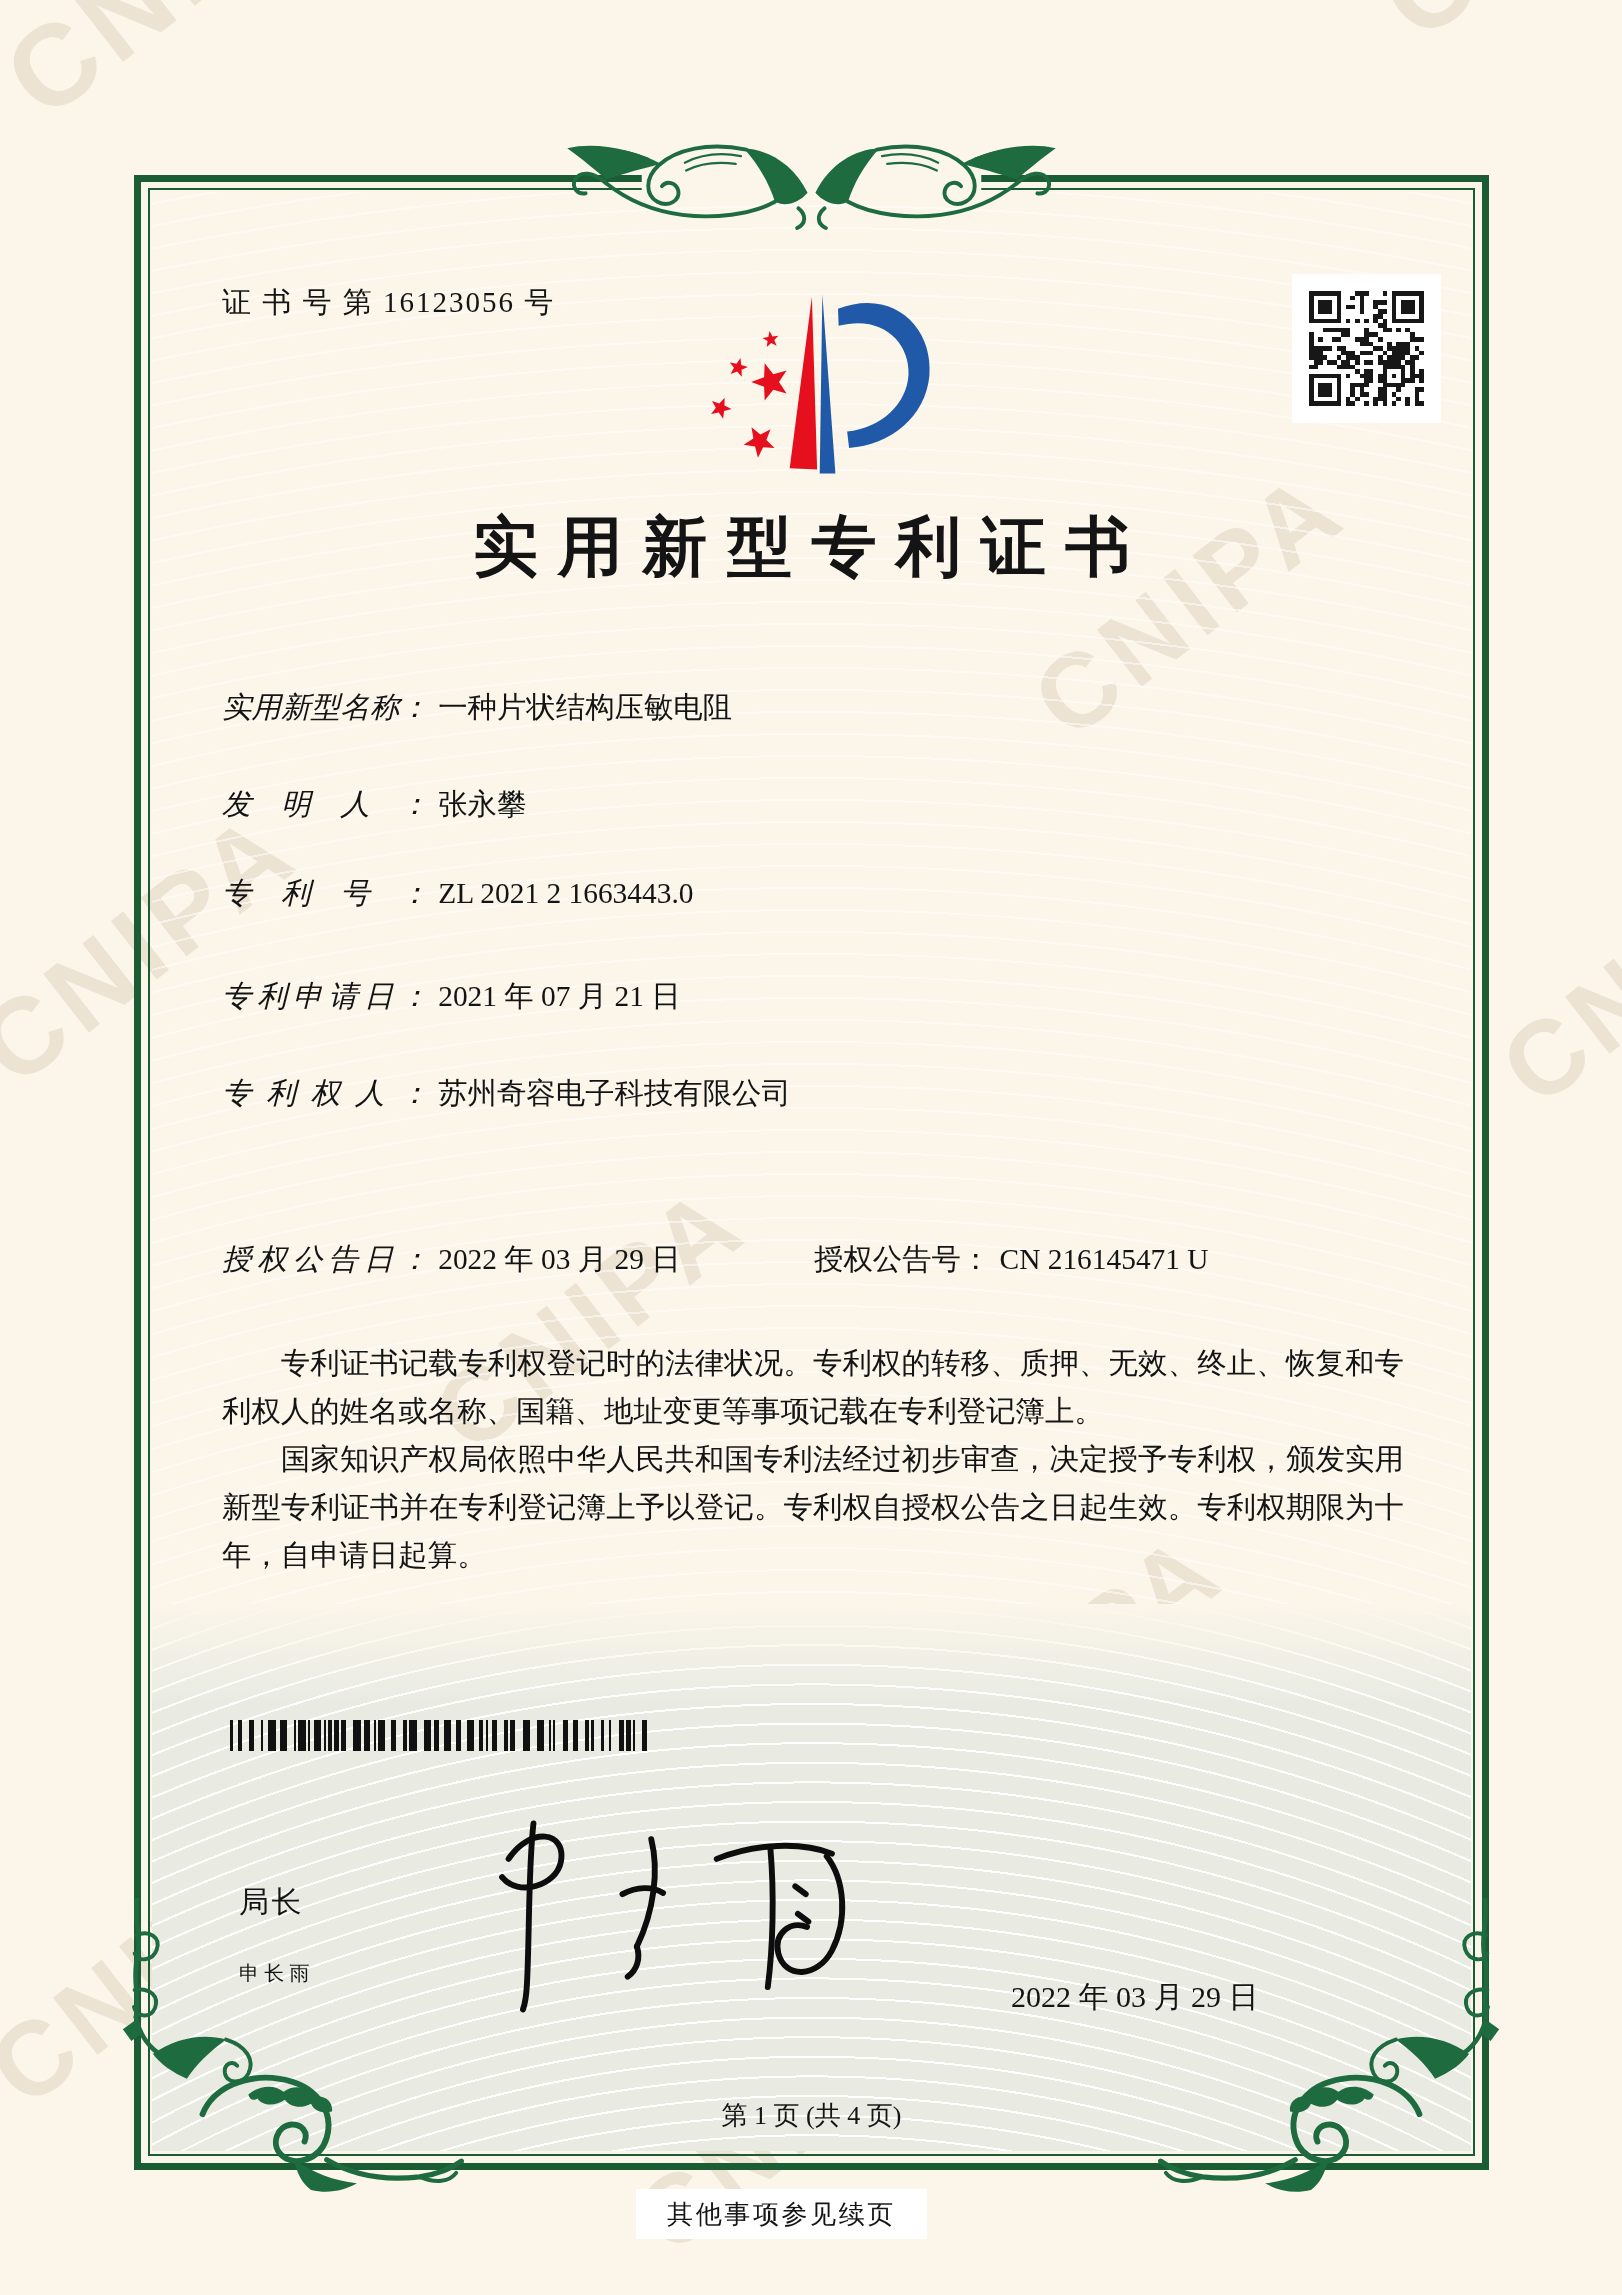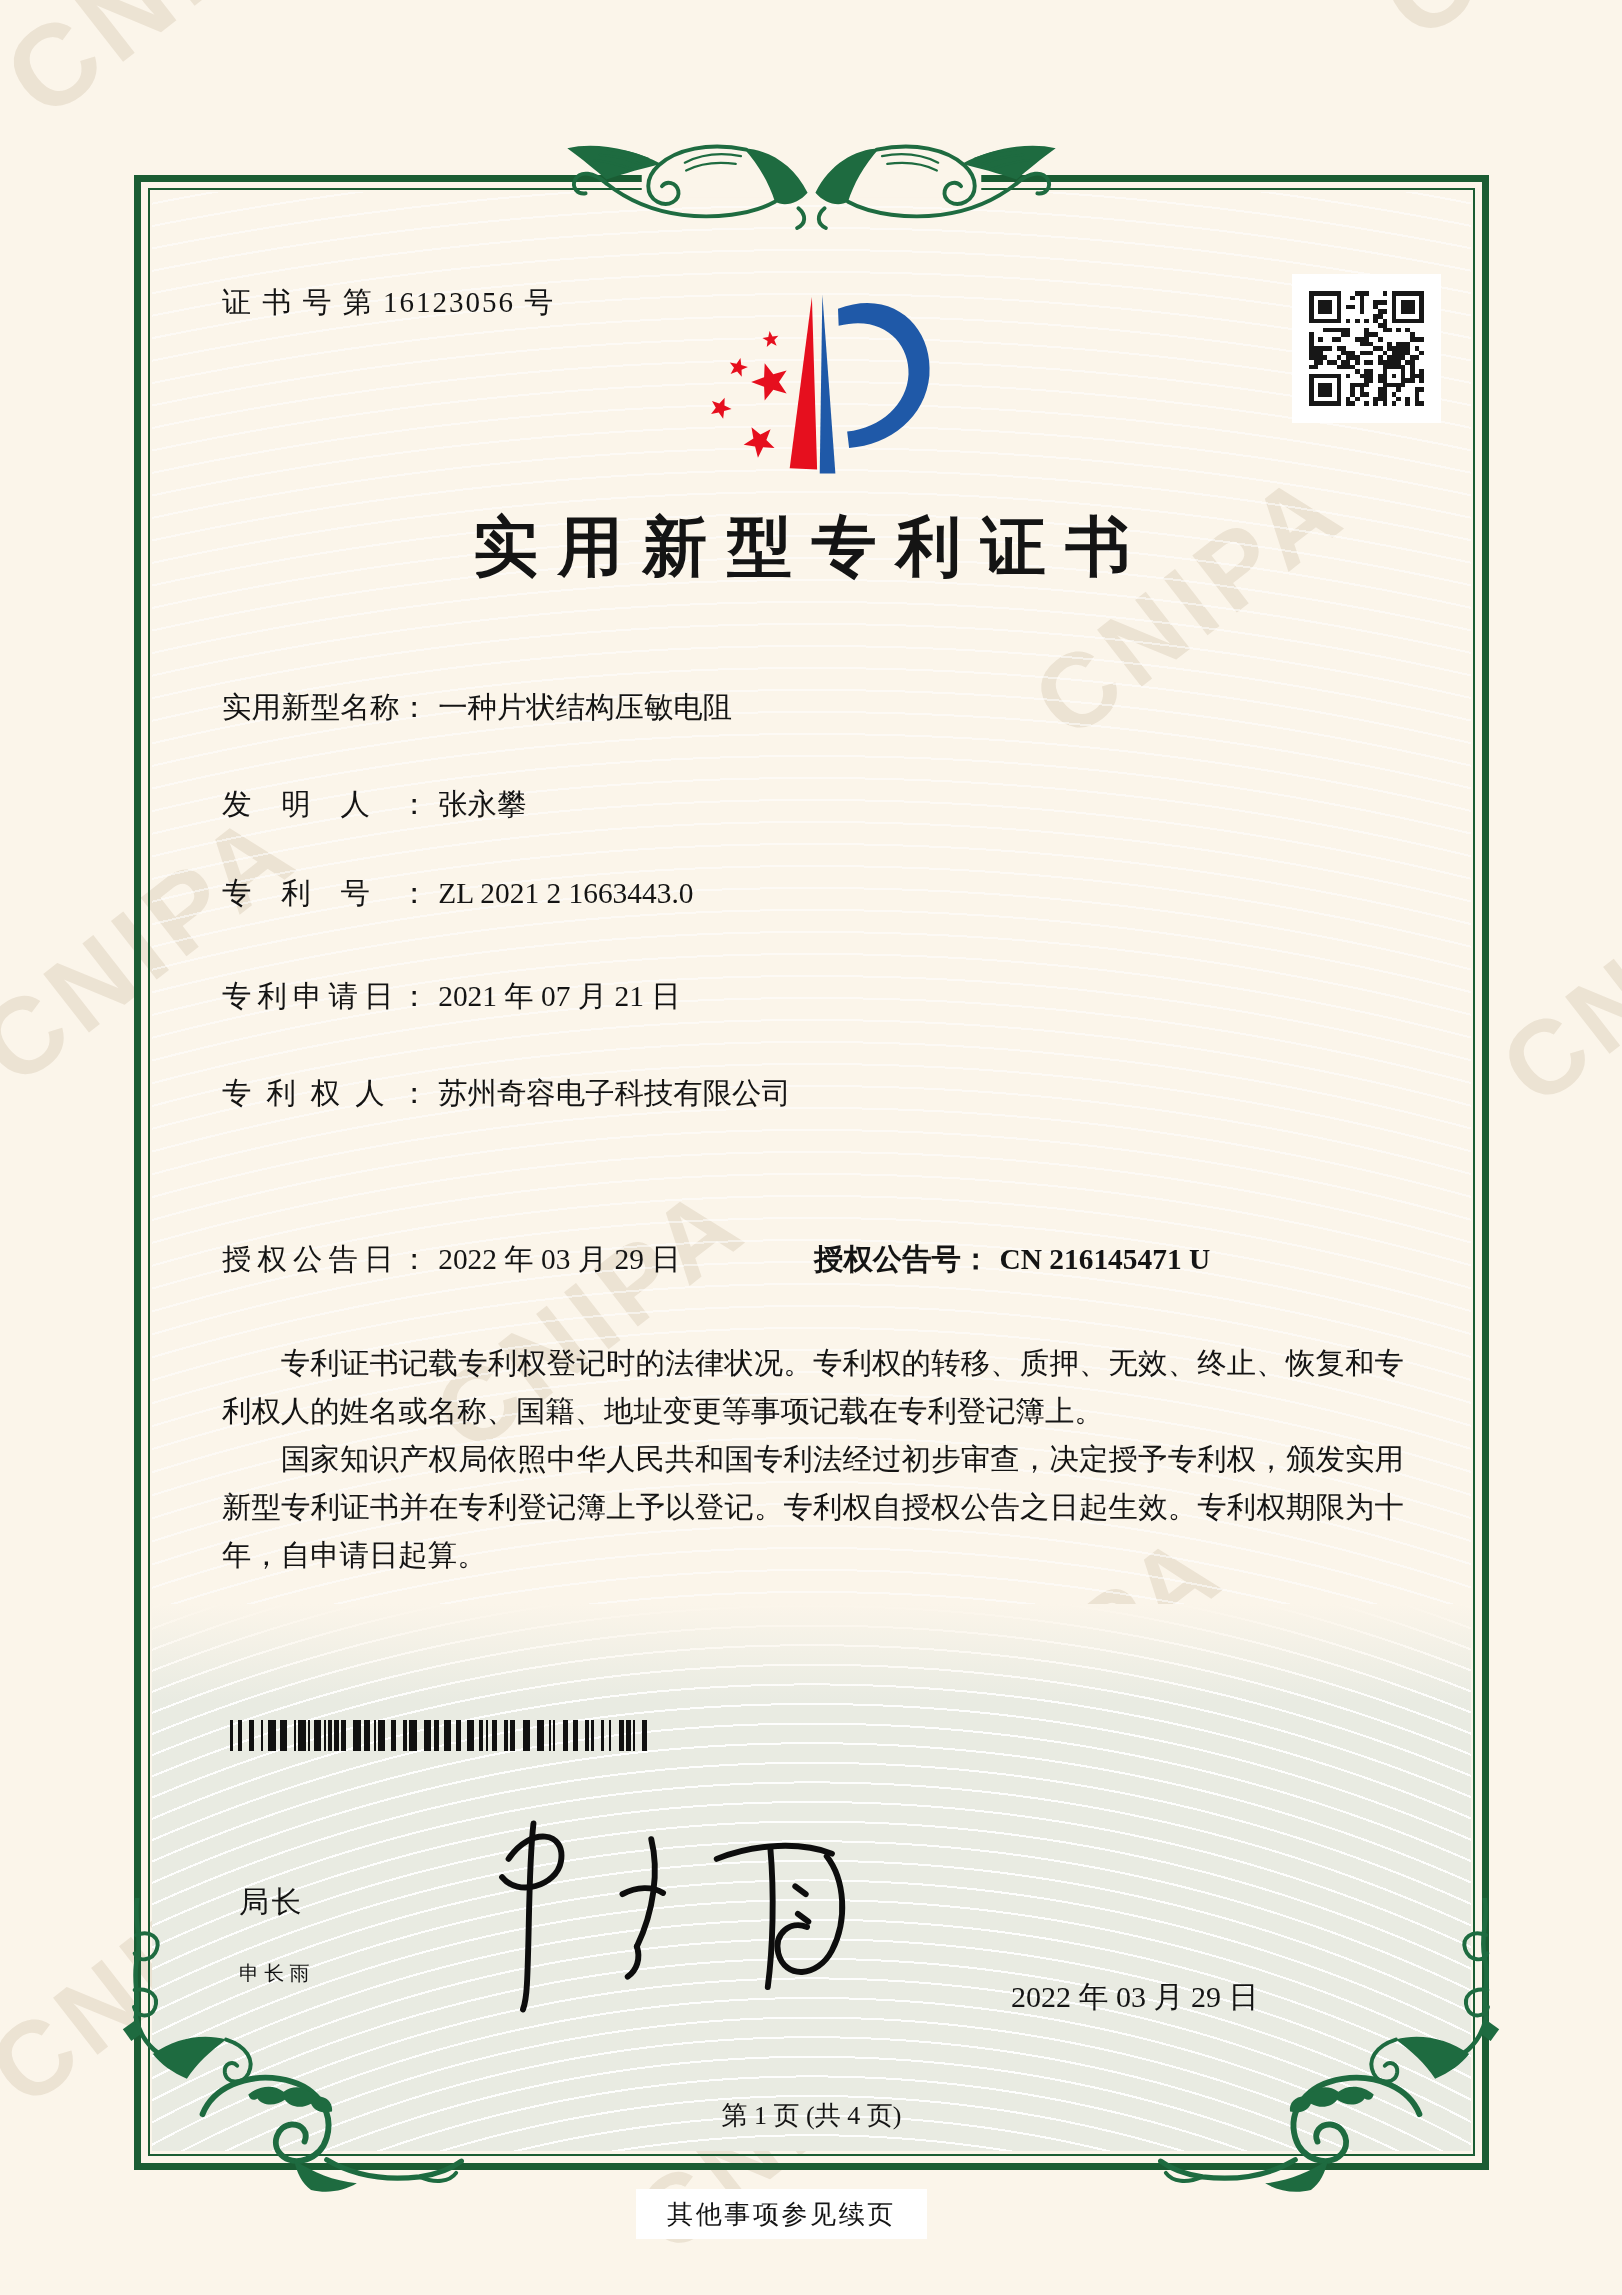--- a/index.html
+++ b/index.html
@@ -19,23 +19,23 @@
         rgba(255,255,255,.95) 0 2px, rgba(255,255,255,0) 2px 19.6px);}
   .wave-section::after{content:"";position:absolute;left:0;top:0;width:100%;height:98px;
       background:linear-gradient(180deg,#fbf5ea 0,rgba(251,245,234,0) 100%);}
   
   .frame-outer{left:134px;top:175px;width:1355px;height:1995px;border:7.9px solid #1a5c33;box-sizing:border-box;}
   .frame-inner{left:148px;top:188px;width:1327px;height:1968px;border:2.6px solid #1a5c33;box-sizing:border-box;}
   
   .cert-no{left:222px;top:283px;font-size:29px;letter-spacing:2px;}
   .title{left:148px;top:503px;width:1327px;text-align:center;font-size:65px;font-weight:bold;letter-spacing:19.6px;}
   .field{left:222px;width:1197px;font-size:29.4px;line-height:38px;white-space:nowrap;}
-  .flabel{display:inline-block;width:207px;text-align:justify;text-align-last:justify;vertical-align:top;}
+  .flabel{display:inline-block;width:207px;text-align:justify;text-align-last:justify;vertical-align:top;font-style:italic;}
   .fvalue{margin-left:9.2px;}
-  .col2{position:absolute;left:592px;top:0;font-weight:bold;}
+  .col2{position:absolute;left:592px;top:0;}
   .paras{left:222px;top:1339px;width:1182px;font-size:29.4px;line-height:48px;text-align:justify;}
   .paras p{margin:0;text-indent:2em;}
   .barcode{left:230px;top:1720px;width:419px;height:31px;display:flex;align-items:stretch;}
   .barcode span{display:block;height:100%;}
   .director-label{left:239px;top:1882px;font-size:30px;letter-spacing:2.6px;}
   .director-name{left:239px;top:1960px;font-size:20px;letter-spacing:5.2px;}
   .grant-date{left:1011px;top:1977px;font-size:30px;}
   .page-footer{left:148px;top:2098px;width:1327px;text-align:center;font-size:26px;}
   .strip{left:636px;top:2189px;width:291px;height:50px;background:#ffffff;text-align:center;
          font-size:26px;line-height:51px;letter-spacing:2.6px;}

